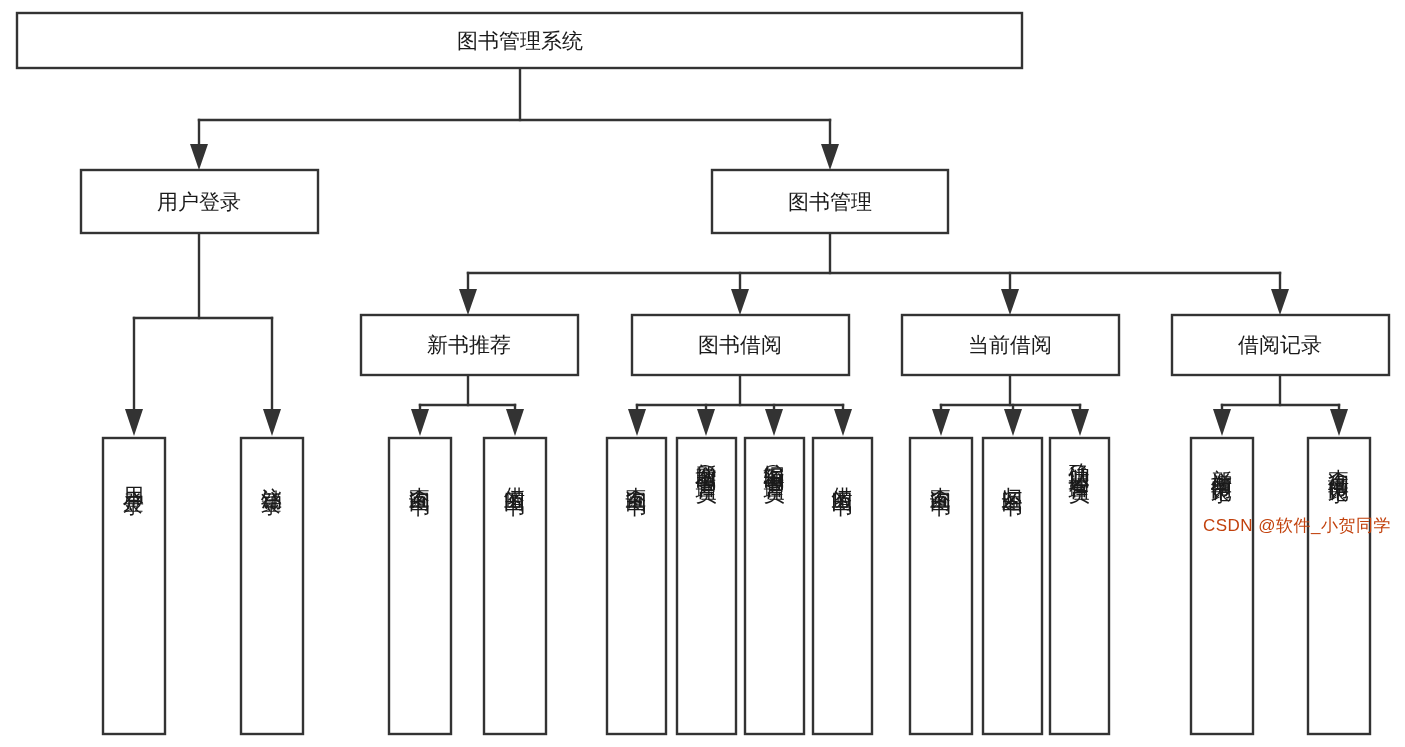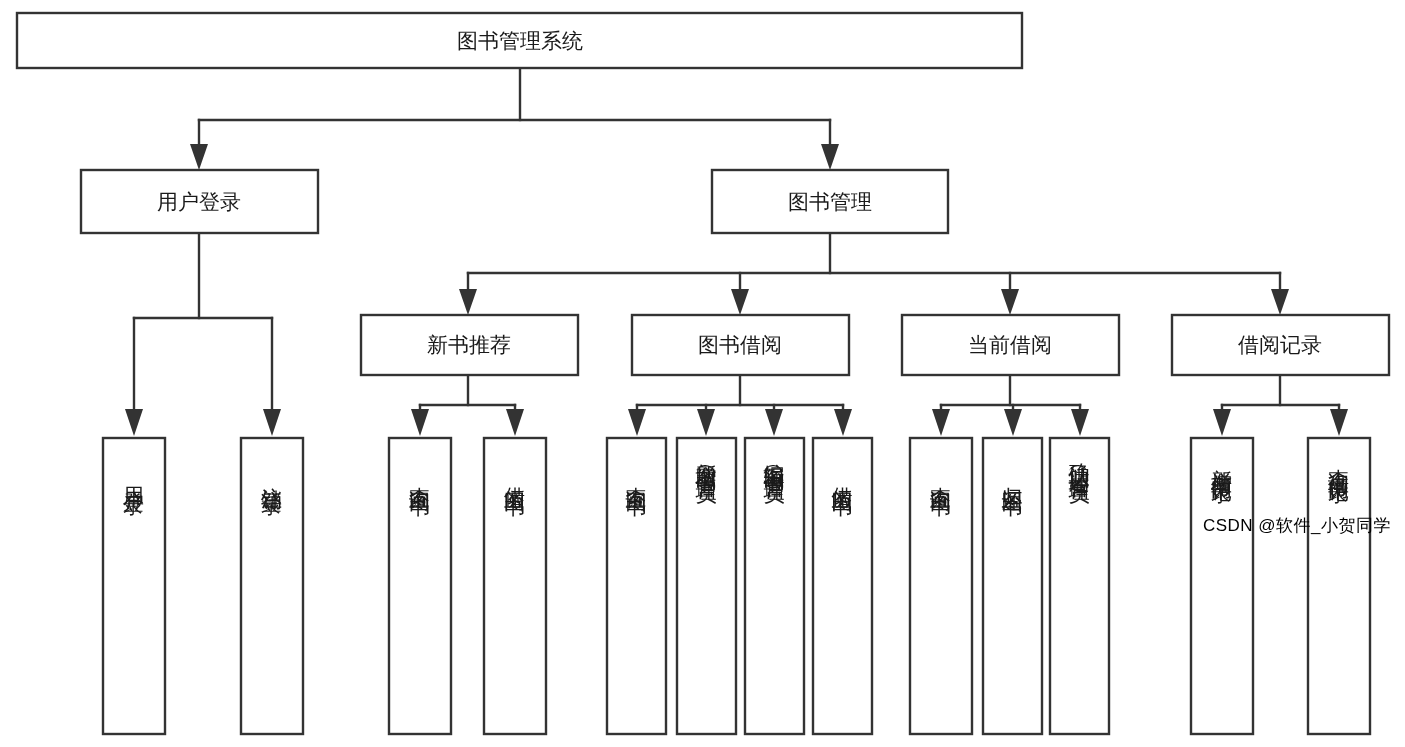--- a/index.html
+++ b/index.html
@@ -66,21 +66,21 @@
     line-height: 1.0;
     letter-spacing: 3px;
     white-space: nowrap;
   }
   .watermark {
     position: absolute;
     right: 14px;
     bottom: 6px;
     font-family: "Liberation Sans", "DejaVu Sans", sans-serif;
     font-size: 17px;
-    color: #000000;
+    color: #c2410c;
     letter-spacing: 0.5px;
     user-select: none;
   }
 </style>
 </head>
 <body>
 
 <div id="diagram-root">
 
   <svg class="diagram" viewBox="0 0 1405 747">

